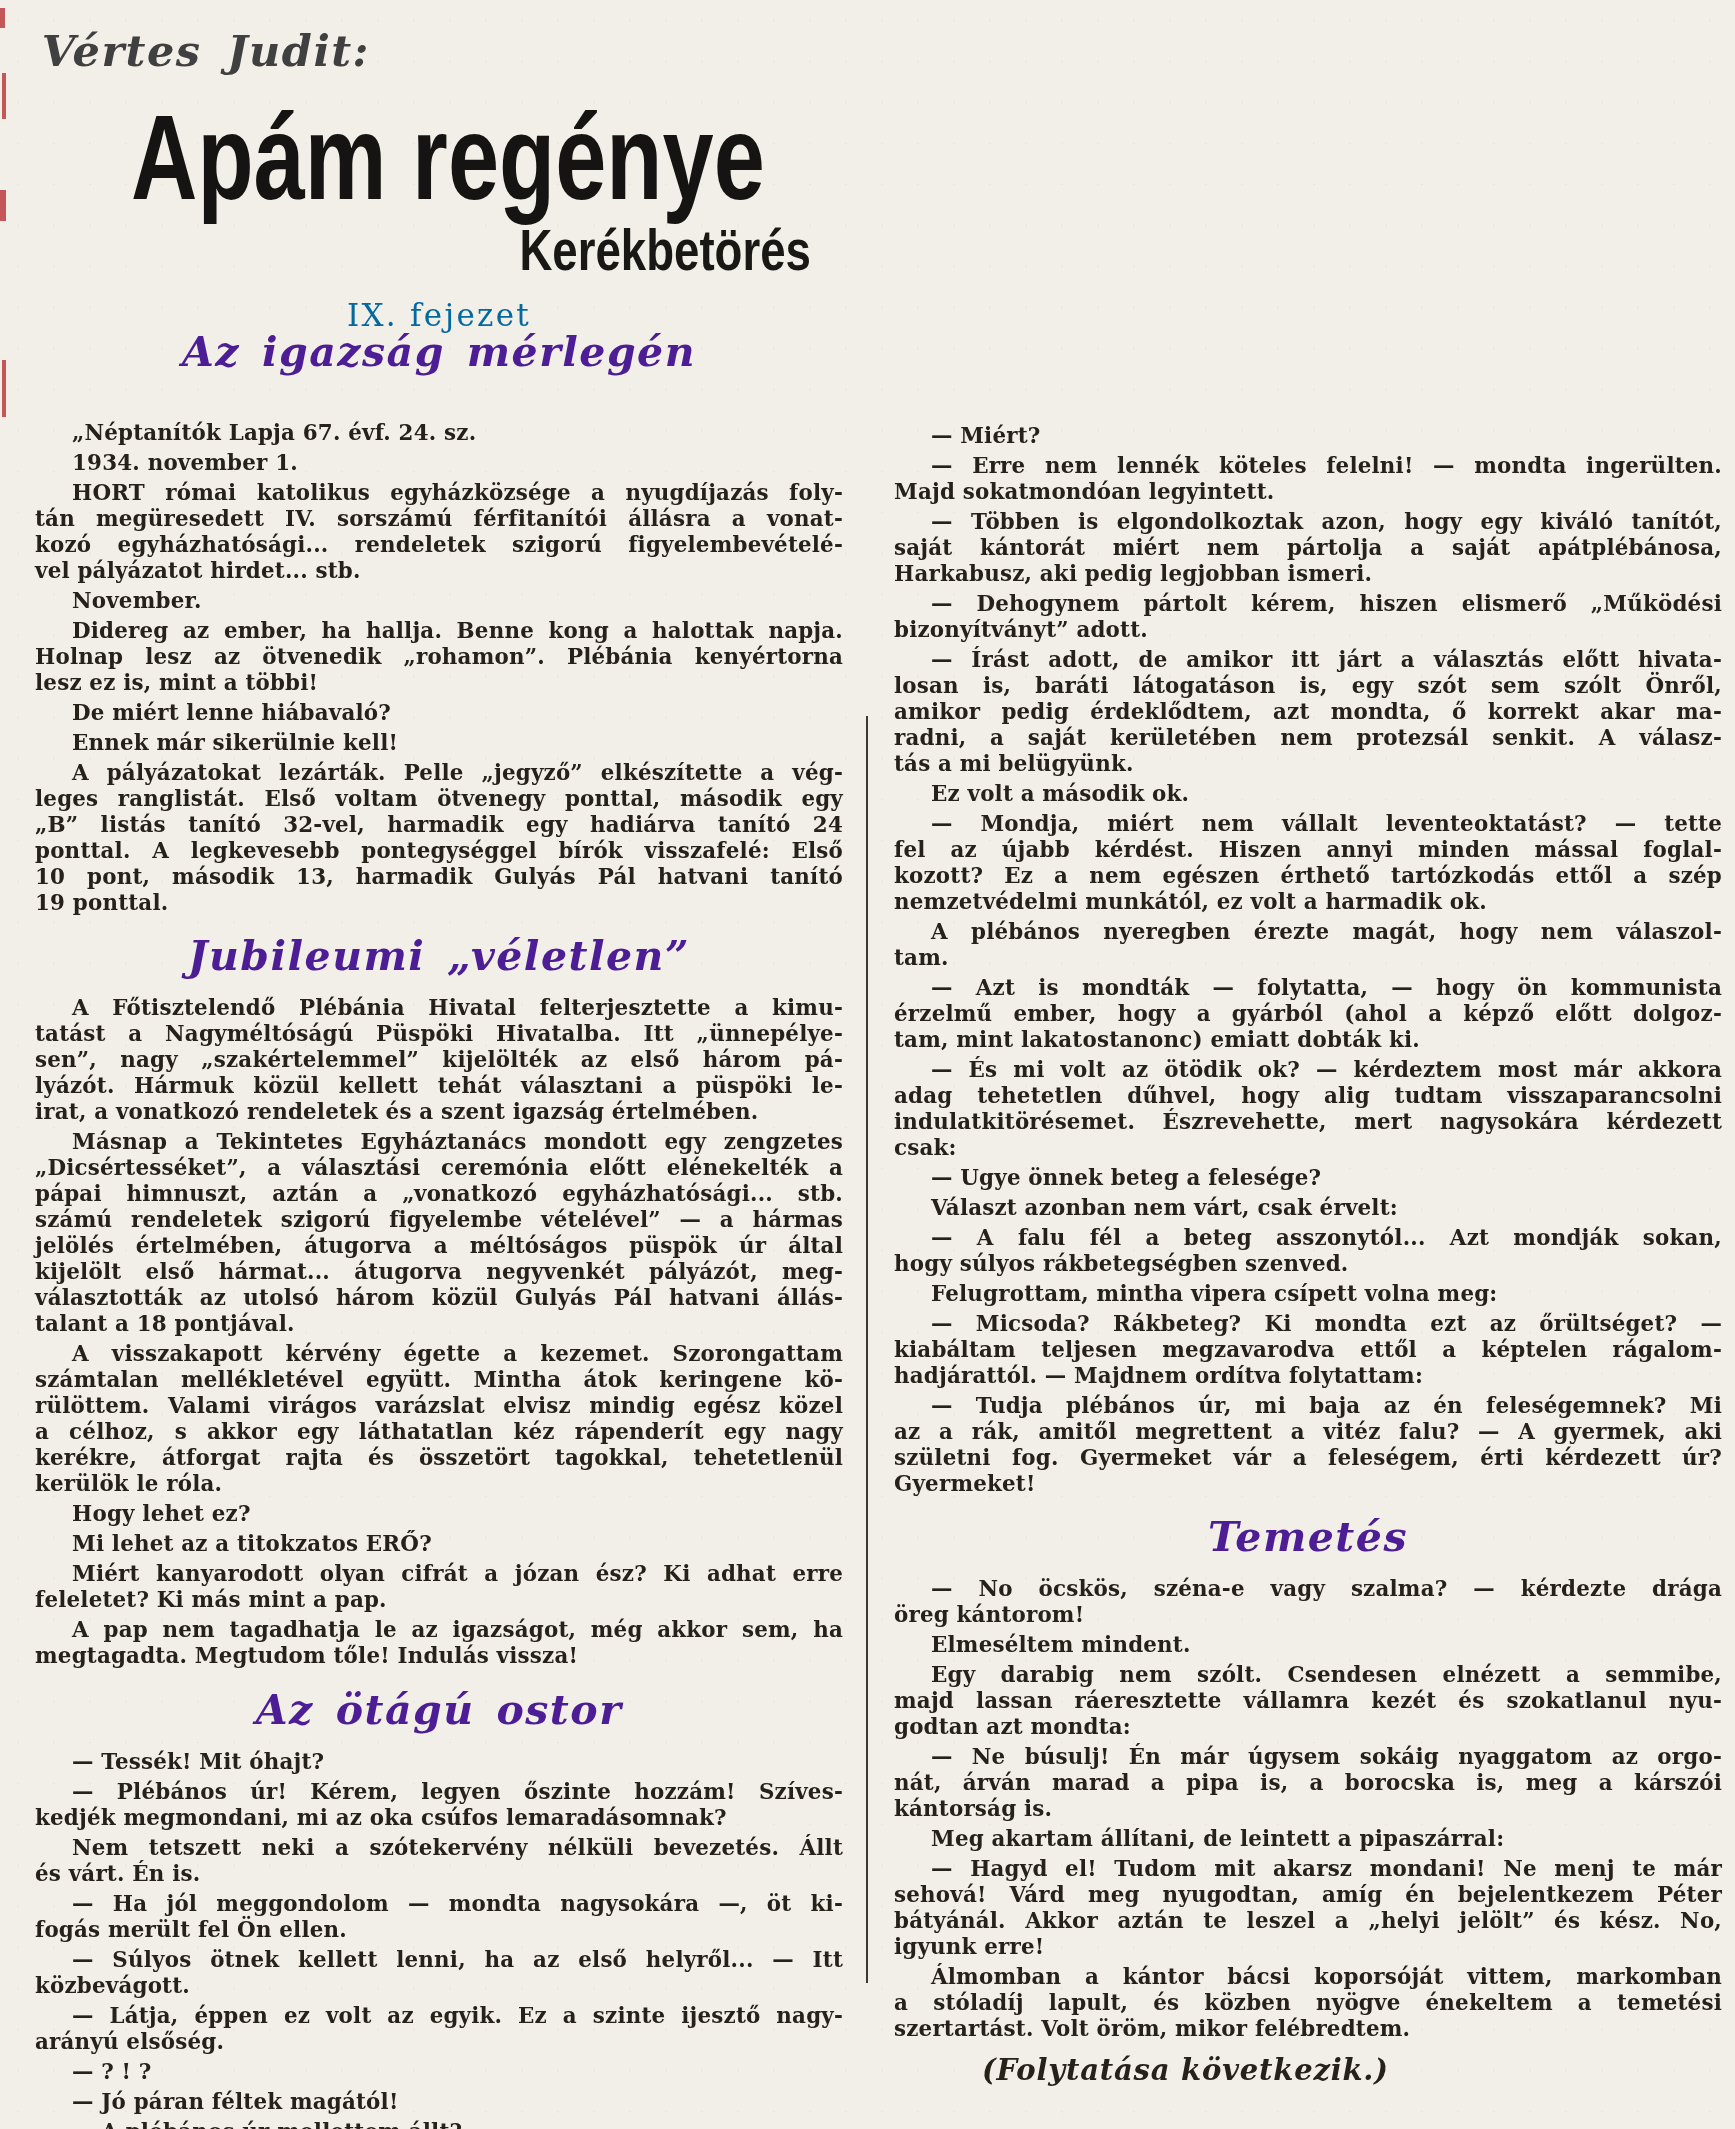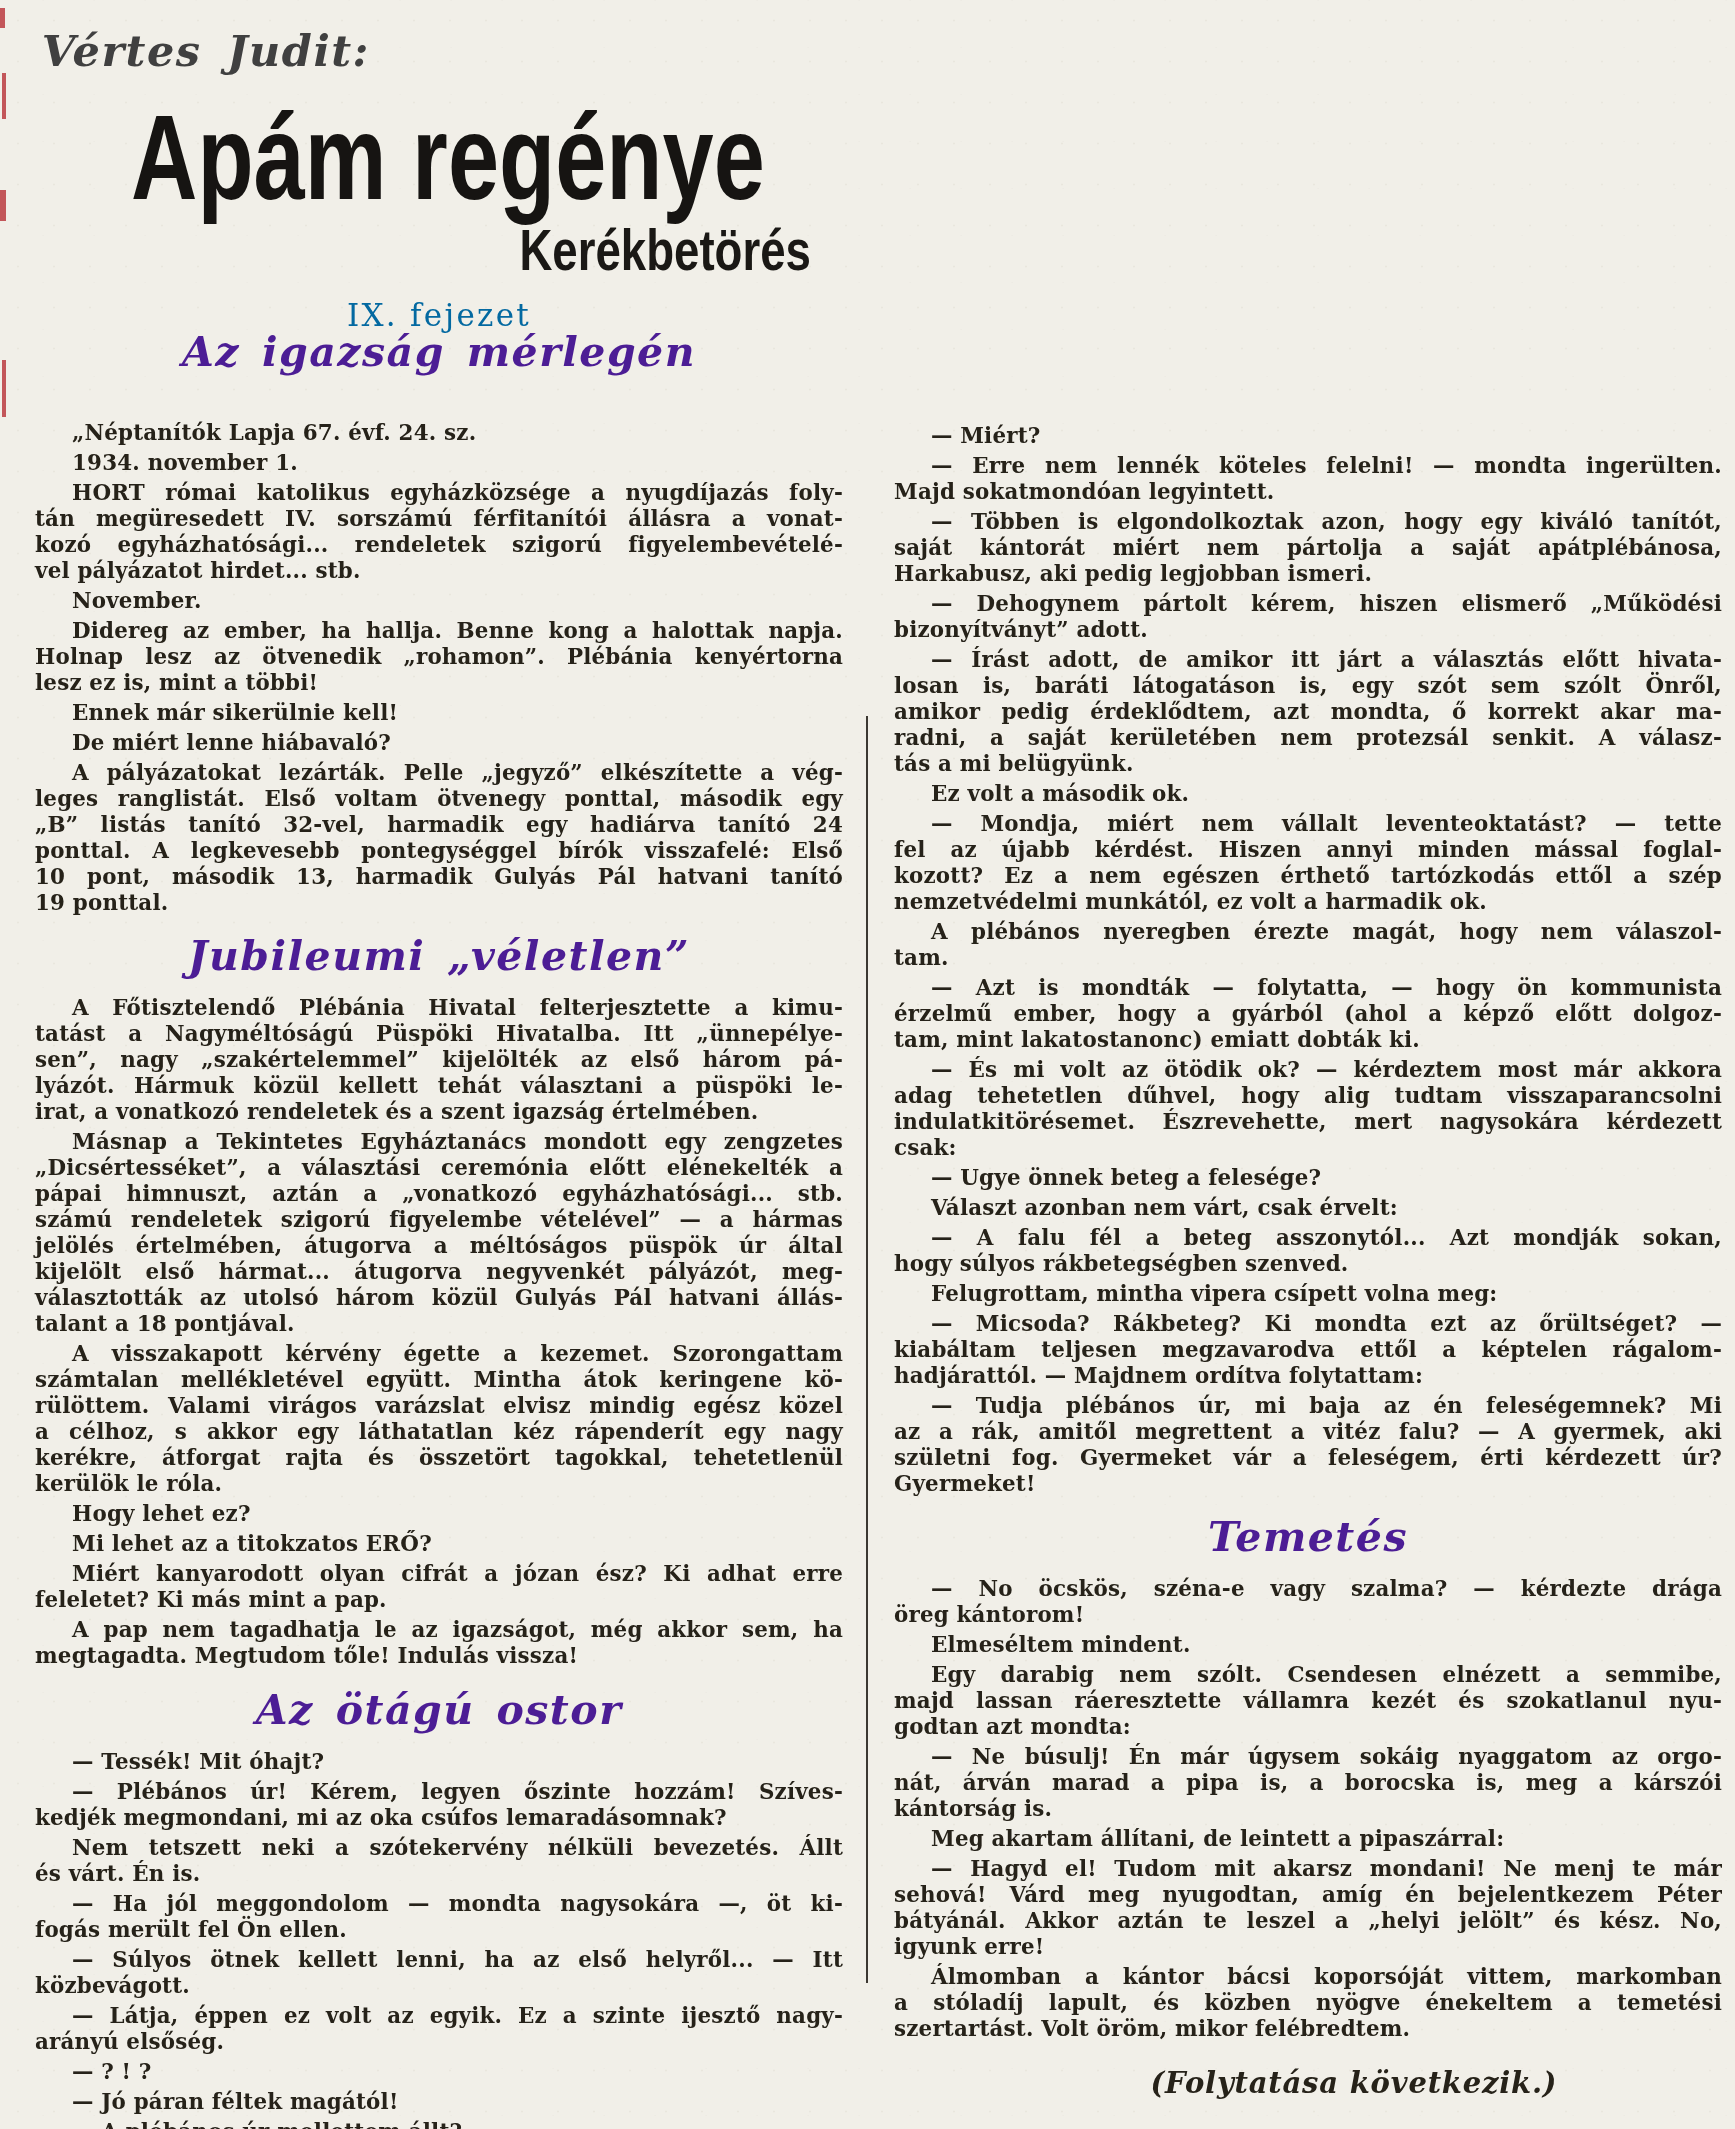--- a/index.html
+++ b/index.html
@@ -46,21 +46,21 @@
   .line { text-align:justify; text-align-last:left; min-height:26px; }
   .line.just { text-align-last:justify; }
   .line.first { text-indent:37px; }
   .sec-heading {
     font-weight:bold; font-style:italic; text-align:center;
     font-size:41px; line-height:44px; letter-spacing:1.5px; word-spacing:6.1px;
     margin:18.4px 0 17px; color:#4c1d95;
   }
   #col-left .sec-heading:first-child { margin:0 0 43px; line-height:49px; }
   .center-note {
-    margin-top:24px; text-align:center; font-weight:bold; font-style:italic;
+    margin-top:11px; text-align:left; font-weight:bold; font-style:italic;
     font-size:29px; line-height:35px; letter-spacing:0.8px; padding-left:92px;
   }
   
   .divider {
     position:absolute; left:866px; top:716px; width:2.3px; height:1267px;
     background:#3c3832;
   }
   .scan-mark { position:absolute; background:#b3232a; opacity:.75; }
   .m1 { left:0; top:7.7px;  width:5.4px; height:20px; }
   .m2 { left:1.5px; top:73px;  width:4.6px; height:46px; }
@@ -97,24 +97,24 @@
     </div>
     <div class="para">
       <div class="line first">November.</div>
     </div>
     <div class="para">
       <div class="line first just">Didereg az ember, ha hallja. Benne kong a halottak napja.</div>
       <div class="line just">Holnap lesz az ötvenedik „rohamon”. Plébánia kenyértorna</div>
       <div class="line">lesz ez is, mint a többi!</div>
     </div>
     <div class="para">
+      <div class="line first">De miért lenne hiábavaló?</div>
+    </div>
+    <div class="para">
       <div class="line first">Ennek már sikerülnie kell!</div>
-    </div>
-    <div class="para">
-      <div class="line first">De miért lenne hiábavaló?</div>
     </div>
     <div class="para">
       <div class="line first just">A pályázatokat lezárták. Pelle „jegyző” elkészítette a vég-</div>
       <div class="line just">leges ranglistát. Első voltam ötvenegy ponttal, második egy</div>
       <div class="line just">„B” listás tanító 32-vel, harmadik egy hadiárva tanító 24</div>
       <div class="line just">ponttal. A legkevesebb pontegységgel bírók visszafelé: Első</div>
       <div class="line just">10 pont, második 13, harmadik Gulyás Pál hatvani tanító</div>
       <div class="line">19 ponttal.</div>
     </div>
     <div class="sec-heading">Jubileumi „véletlen”</div>

